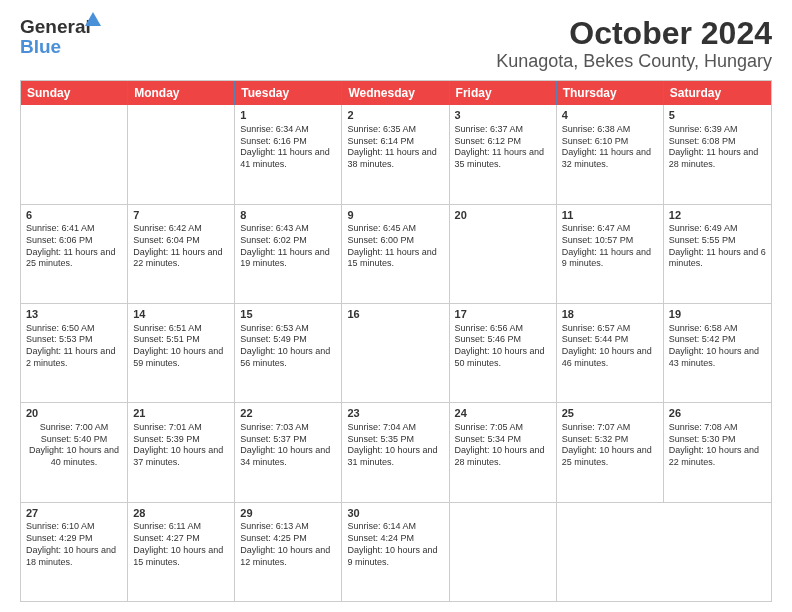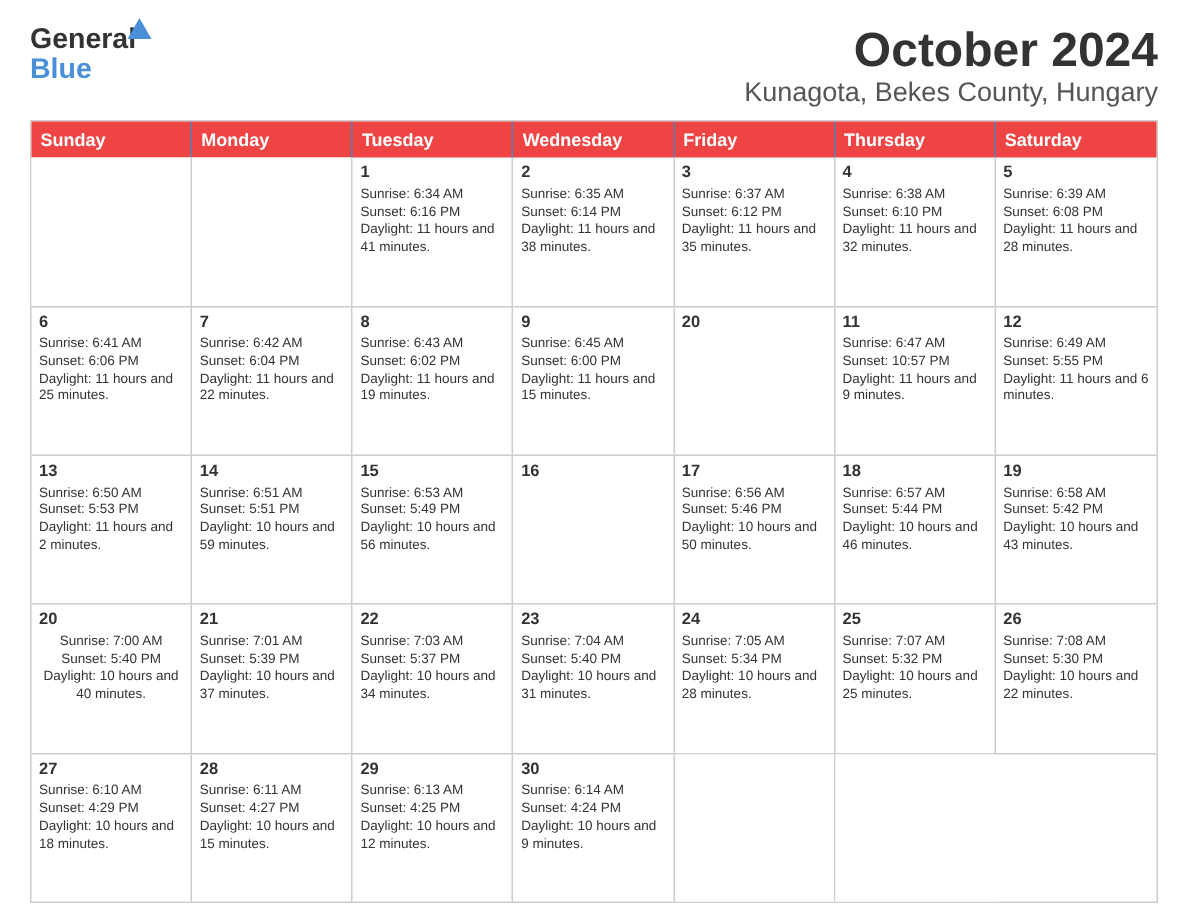--- a/index.html
+++ b/index.html
@@ -258,21 +258,21 @@
           </div>
           <div class="cal-cell">
             <div class="day-num">22</div>
             <div class="cell-info" style="white-space: pre-line;">Sunrise: 7:03 AM
 Sunset: 5:37 PM
 Daylight: 10 hours and 34 minutes.</div>
           </div>
           <div class="cal-cell">
             <div class="day-num">23</div>
             <div class="cell-info" style="white-space: pre-line;">Sunrise: 7:04 AM
-Sunset: 5:40 PM
+Sunset: 5:35 PM
 Daylight: 10 hours and 31 minutes.</div>
           </div>
           <div class="cal-cell">
             <div class="day-num">24</div>
             <div class="cell-info" style="white-space: pre-line;">Sunrise: 7:05 AM
 Sunset: 5:34 PM
 Daylight: 10 hours and 28 minutes.</div>
           </div>
           <div class="cal-cell">
             <div class="day-num">25</div>

